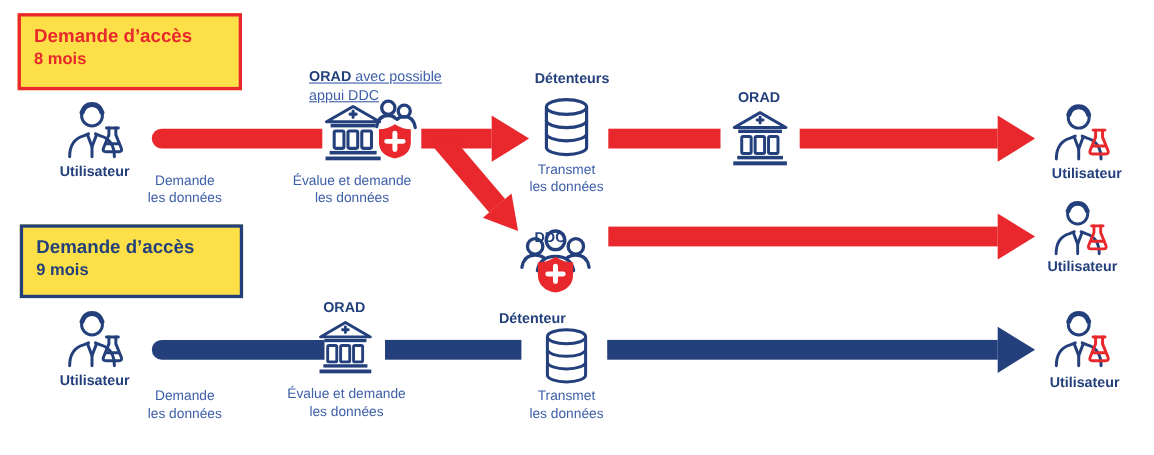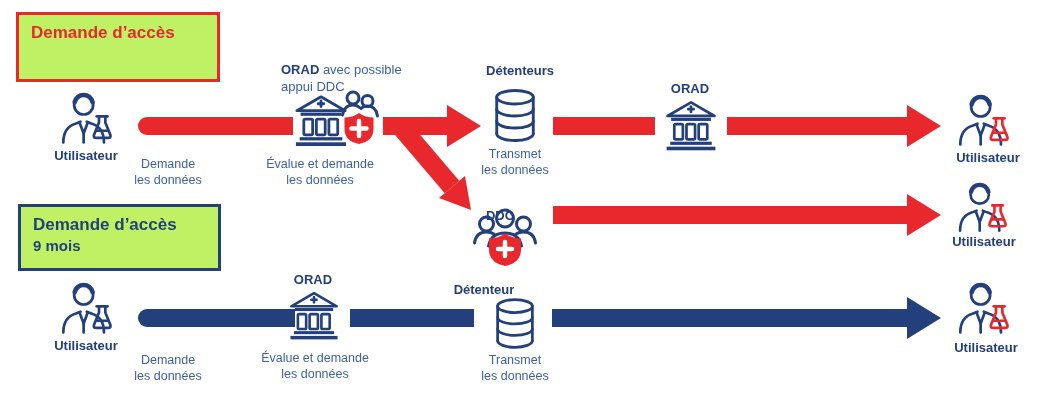--- a/index.html
+++ b/index.html
@@ -2,21 +2,21 @@
 <html><head>
 <meta charset="utf-8">
 <style>
   html,body{margin:0;padding:0;background:#fff;}
   .canvas{
     position:relative;width:1049px;height:414px;background:#fff;
     font-family:"Liberation Sans",sans-serif;overflow:hidden;
   }
   .abs{position:absolute;}
   
-  .badge{box-sizing:border-box;padding:7px 12px;background:#bef264;line-height:1.3;}
+  .badge{box-sizing:border-box;padding:7px 12px;background:#fde047;line-height:1.3;}
   .badge-red{border:3px solid #e8282c;}
   .badge-blue{border:3px solid #24407c;}
   .badge .bt{font-weight:bold;font-size:17px;}
   .badge .bs{font-size:15px;}
   .badge .bd{font-weight:bold;font-size:15px;}
   .badge-red .bt,.badge-red .bs,.badge-red .bd{color:#e8282c;}
   .badge-blue .bt,.badge-blue .bd{color:#24407c;}
   .badge-blue .bs{color:#3d5fa8;}
   
   .bar{position:absolute;height:18px;}
@@ -24,21 +24,21 @@
   .bar.blue{background:#24407c;}
   .round-l{border-radius:9px 0 0 9px;}
   .head{position:absolute;width:0;height:0;border-top:21px solid transparent;border-bottom:21px solid transparent;}
   .head.red{border-left:34px solid #e8282c;}
   .head.blue{border-left:34px solid #24407c;}
   
   .entity{position:absolute;transform:translateX(-50%);color:#24407c;font-weight:bold;
           font-size:13px;text-align:center;white-space:pre-line;line-height:1.25;}
   .caption{position:absolute;transform:translateX(-50%);color:#3d5fa8;
            font-size:12.5px;text-align:center;white-space:pre-line;line-height:1.3;}
-  .orad-head{position:absolute;font-size:13px;color:#3d5fa8;white-space:pre-line;line-height:1.3;}
+  .orad-head{position:absolute;font-size:13px;color:#3d5fa8;white-space:pre-line;line-height:1.3;text-decoration:underline;}
   .orad-head b{color:#24407c;}
   .ic{color:#24407c;}
   .red-flask{--flask:#e8282c;}
 </style>
 </head>
 <body>
 
 <div class="canvas">
 
   <svg style="position:absolute;width:0;height:0" aria-hidden="true">
@@ -100,20 +100,21 @@
           <path d="M16.5 41 q2.5 -13 16.5 -13 q14 0 16.5 13"></path>
         </g>
         <path d="M33 28.5 q7 5 16 5 v11 q0 13.5 -16 16.5 q-16 -3 -16 -16.5 v-11 q9 0 16 -5 z" fill="#e8282c"></path>
         <path d="M33 37 v14 M26 44 h14" stroke="#fff" stroke-width="4.5" fill="none" stroke-linecap="round"></path>
       </symbol>
     </defs>
   </svg>
 
   <div class="abs badge badge-red" style="left:16px;top:12px;width:204px;height:70px">
     <div class="bt">Demande d’accès</div>
+    <div class="bd">8 mois</div>
   </div>
   <div class="abs badge badge-blue" style="left:18px;top:204px;width:203px;height:67px">
     <div class="bt">Demande d’accès</div>
     <div class="bd">9 mois</div>
   </div>
 
   <svg class="abs ic" style="left:57px;top:90px" width="56" height="58">
       <use href="#i-scientist"></use>
     </svg>
   <div class="entity" style="left:86px;top:148px">Utilisateur</div>

